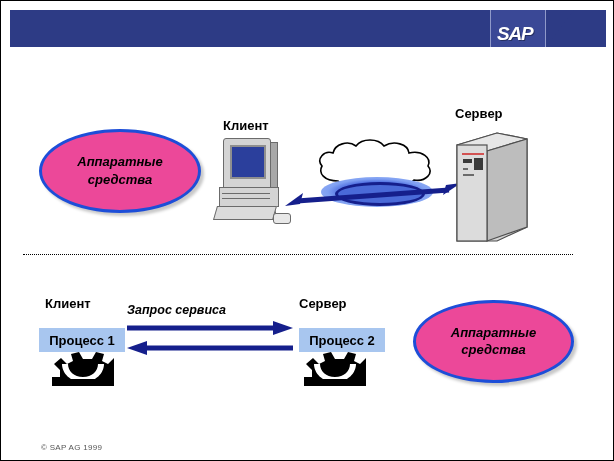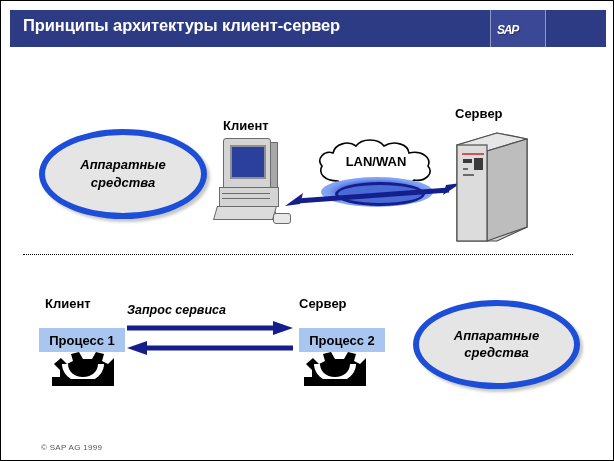--- a/index.html
+++ b/index.html
@@ -48,21 +48,21 @@
     background: #3a4896;
     border-left: 1px solid #8f99c9;
     border-right: 1px solid #8f99c9;
     box-sizing: border-box;
   }
   #sap-logo-text {
     position: absolute;
     left: 496px;
     top: 22px;
     color: #ffffff;
-    font-size: 12px;
+    font-size: 19px;
     font-weight: bold;
     font-style: italic;
     letter-spacing: -1.2px;
     text-shadow: 1px 1px 0 rgba(0,0,0,0.35);
   }
   #sap-logo-wedge {
     position: absolute;
     left: 545px;
     top: 9px;
     width: 0;
@@ -77,22 +77,22 @@
     left: 22px;
     top: 253px;
     width: 550px;
     height: 0;
     border-top: 1px dotted #000000;
   }
 
   
   .hw-ellipse {
     position: absolute;
-    background: #e5e5e5;
-    border: 6px solid #1d4ed8;
+    background: #ec4899;
+    border: 3px solid #1d4ed8;
     border-radius: 50%;
     box-shadow: 3px 3px 3px rgba(0,0,0,0.22);
   }
   .hw-ellipse .hw-text {
     position: absolute;
     left: 0;
     right: 0;
     top: 50%;
     transform: translateY(-50%);
     text-align: center;
@@ -320,21 +320,20 @@
     letter-spacing: 0.3px;
     white-space: nowrap;
   }
 </style>
 </head>
 <body>
 
 <div id="slide">
 
   <div id="header-bar"></div>
-  <div id="header-title">Принципы архитектуры клиент-сервер</div>
   <div id="sap-logo-box"></div>
   <div id="sap-logo-text">SAP</div>
   <div id="sap-logo-wedge"></div>
 
   <div id="divider"></div>
 
   <div id="ellipse-top" class="hw-ellipse">
     <div class="hw-text">
       <span>Аппаратные</span><br>
       <span>средства</span>
@@ -353,21 +352,20 @@
     <div class="pc-keyboard"></div>
     <div class="pc-mouse"></div>
   </div>
 
   <svg id="cloud" viewBox="0 0 128 52">
     <path d="M26 44 C12 44 6 36 10 29 C4 22 12 13 21 16 C23 7 36 3 44 9
              C50 1 66 1 72 9 C82 3 96 7 97 16 C110 13 120 21 116 29
              C122 36 114 45 102 43 C96 50 82 51 75 46
              C66 51 50 51 42 46 C37 49 30 48 26 44 Z" fill="#ffffff" stroke="#000000" stroke-width="1.6"></path>
   </svg>
-  <div id="cloud-label">LAN/WAN</div>
 
   <div id="blue-ring"></div>
   <div id="blue-ring-inner"></div>
 
   <svg id="top-arrow-svg" viewBox="0 0 180 30">
     <line x1="14" y1="22" x2="166" y2="11" stroke="#151f8c" stroke-width="5"></line>
     <polygon points="2,27 20,14 17,25" fill="#151f8c"></polygon>
     <polygon points="178,4 160,16 163,6" fill="#151f8c"></polygon>
   </svg>
 

